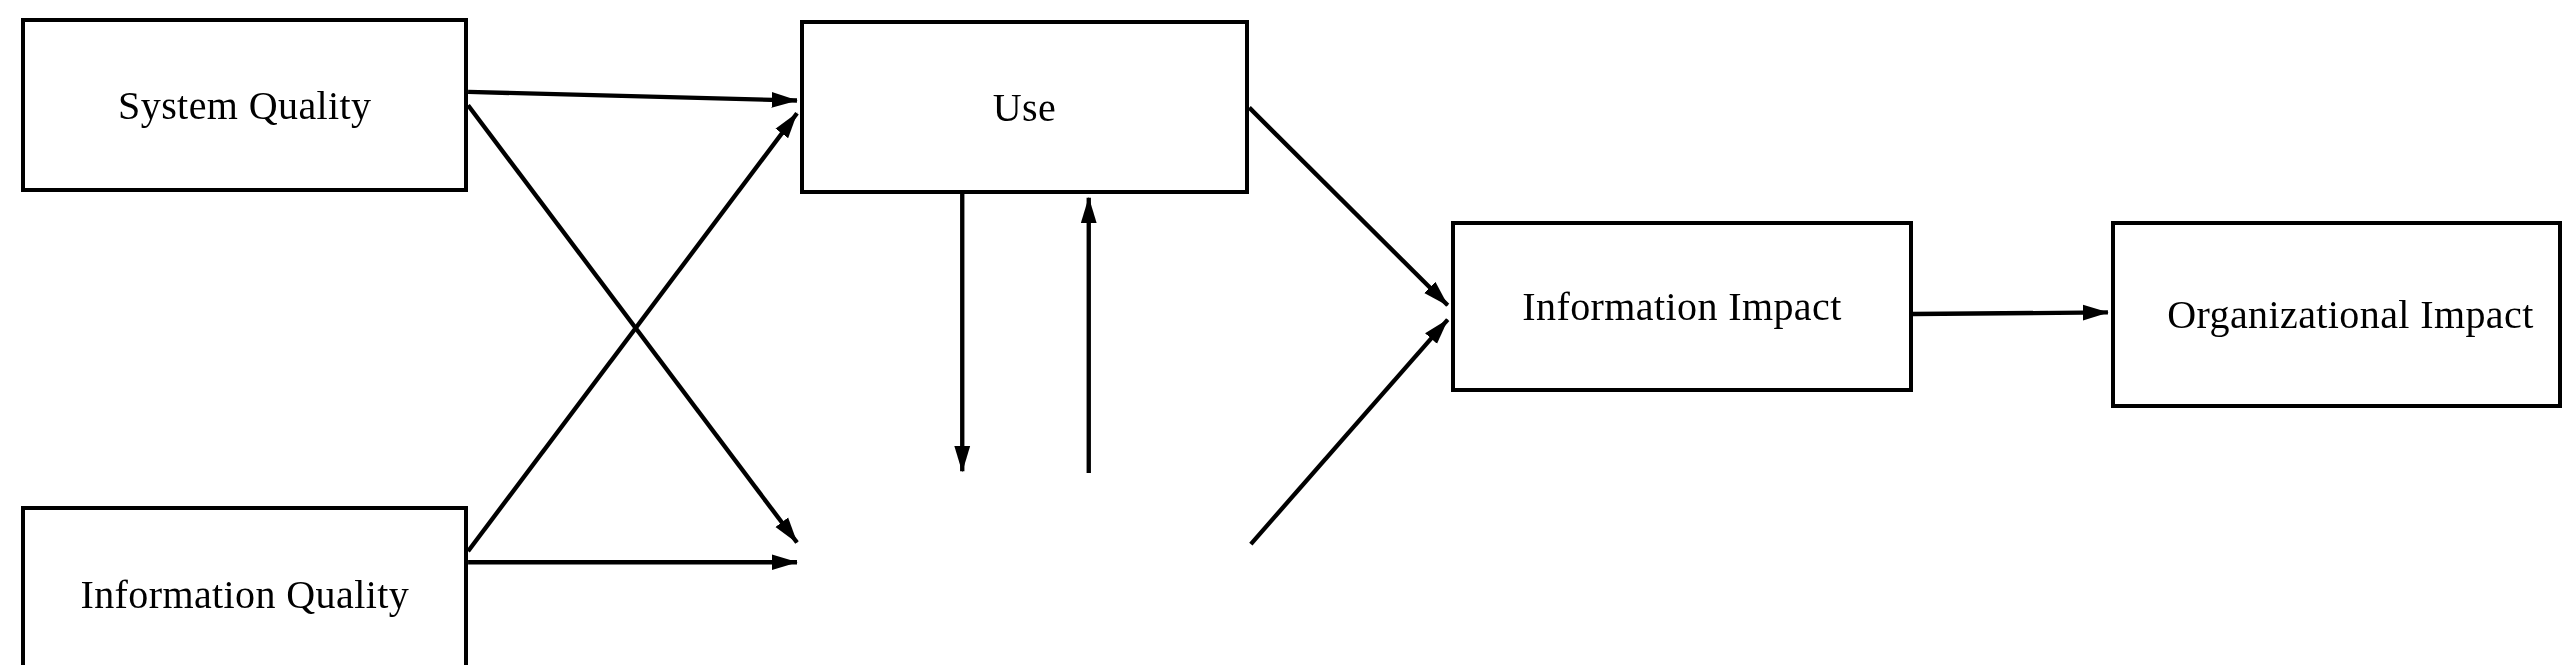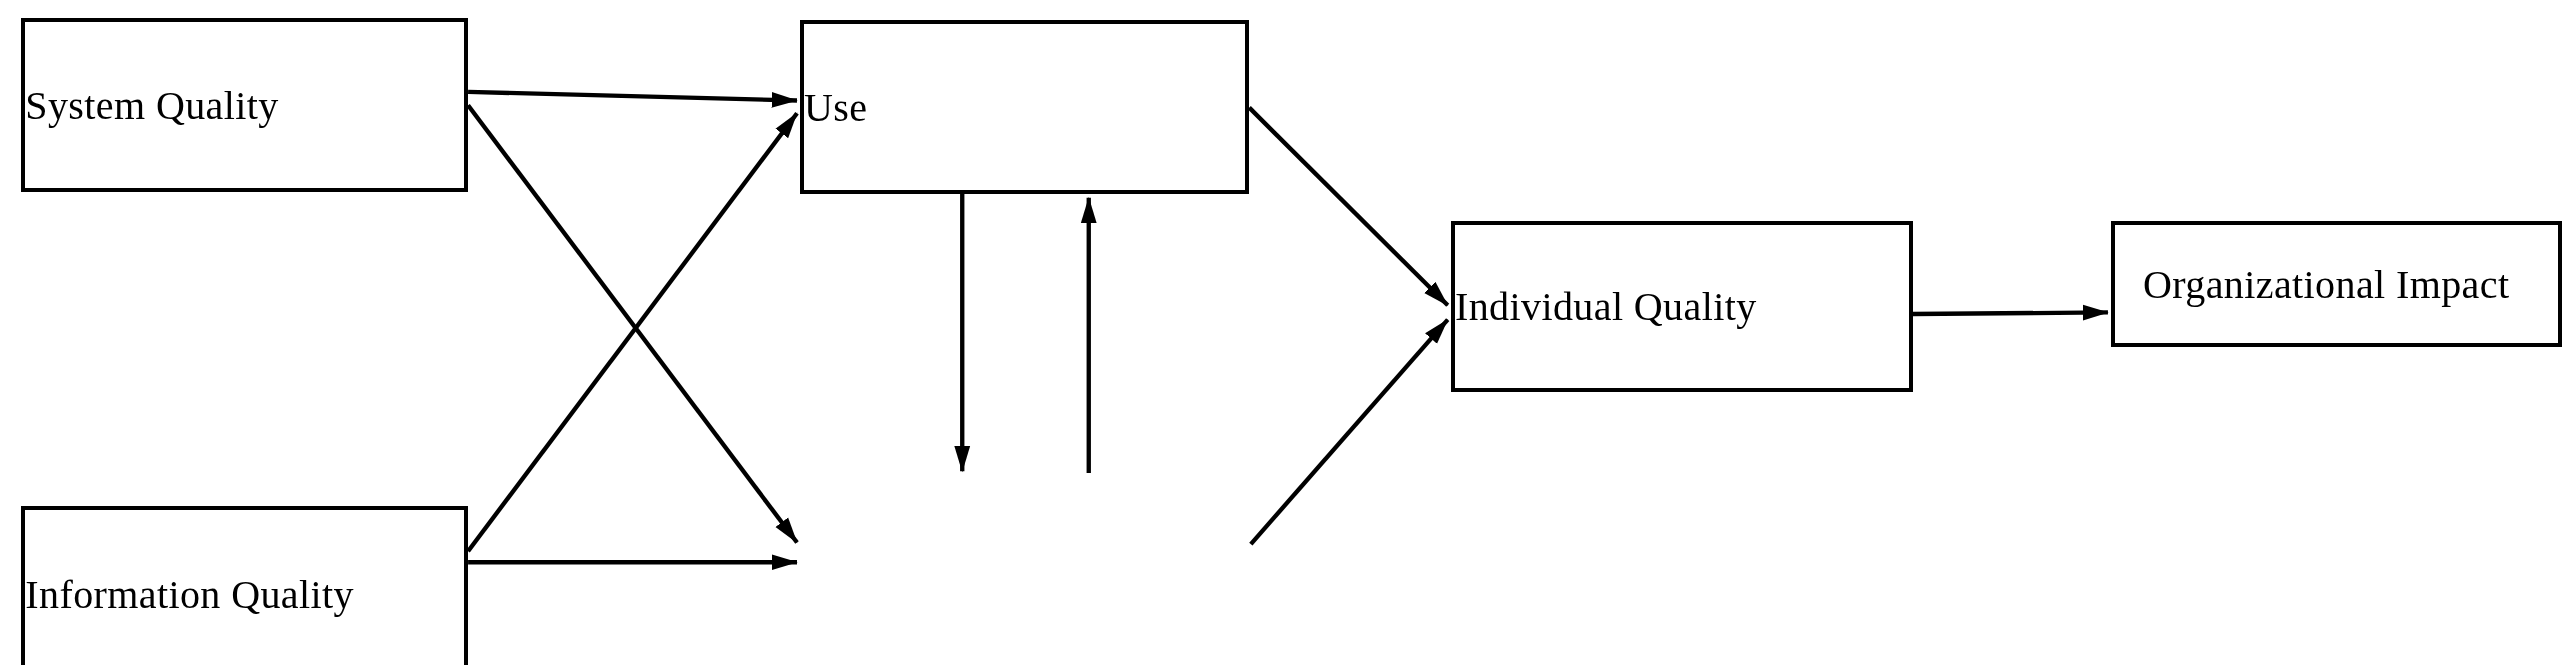--- a/index.html
+++ b/index.html
@@ -21,20 +21,21 @@
     width: 2576px;
     height: 666px;
   }
   .node {
     position: absolute;
     box-sizing: border-box;
     border: 4.7px solid #000000;
     background: #ffffff;
     display: flex;
     align-items: center;
+    justify-content: center;
   }
   .node span {
     font-size: 40px;
     color: #000000;
     letter-spacing: 0.4px;
     white-space: nowrap;
   }
 </style>
 </head>
 <body>
@@ -74,21 +75,21 @@
   <div class="node" style="left:21.3px; top:474px; width:447px; height:176px;margin-top:32px;">
     <span>Information Quality</span>
   </div>
 
   <div class="node" style="left:800px; top:20px; width:449px; height:174px;">
     <span>Use</span>
   </div>
 
 
   <div class="node" style="left:1451px; top:221px; width:462px; height:171px;">
-    <span>Individual Quality</span>
+    <span>Information Impact</span>
   </div>
 
-  <div class="node" style="left:2111px; top:221px; width:451px; height:126px;padding-left:28px;">
+  <div class="node" style="left:2111px; top:221px; width:451px; height:187px;padding-left:28px;">
     <span>Organizational Impact</span>
   </div>
 
 </div>
 
 
 </body></html>

